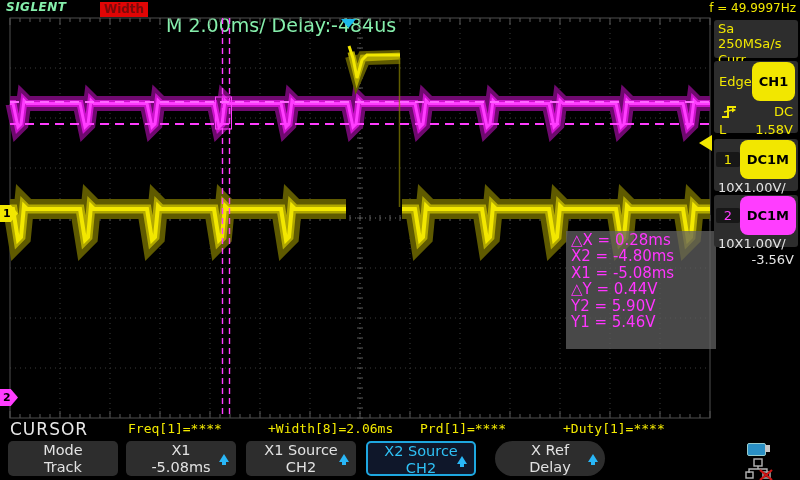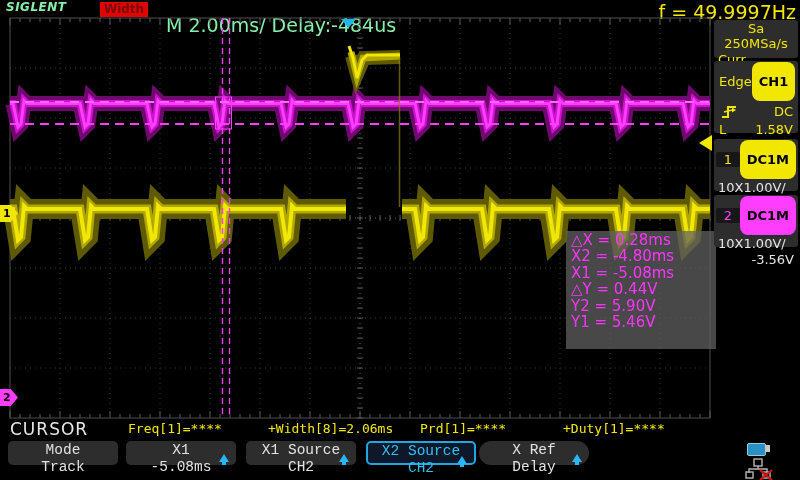--- a/index.html
+++ b/index.html
@@ -4,21 +4,21 @@
 <style>
   html,body{margin:0;padding:0;background:#000;}
   #screen{position:relative;width:800px;height:480px;background:#000;overflow:hidden;
           font-family:"DejaVu Sans","Liberation Sans",sans-serif;}
   
   #brand{position:absolute;left:6px;top:0px;color:#86efac;font-size:12px;font-weight:800;
          letter-spacing:.5px;font-style:italic;}
   #stop-badge{position:absolute;left:100px;top:2px;width:48px;height:15px;background:#e00505;
               color:#7a0a0a;font-weight:700;font-size:12px;text-align:center;line-height:15px;}
   #tb{position:absolute;left:166px;top:14px;color:#86efac;font-size:19px;}
-  #freq{position:absolute;right:4px;top:1px;color:#f2e900;font-size:19px;}
+  #freq{position:absolute;right:4px;top:1px;color:#f2e900;font-size:12px;}
   
   .sbox{position:absolute;left:714px;width:84px;background:#2d2d2d;border-radius:3px;
         color:#f2e900;font-size:13px;}
   .srow{display:flex;justify-content:space-between;align-items:center;padding:1px 5px;}
   .badge{border-radius:8px;padding:12px 7px;font-weight:700;color:#000;font-size:13px;}
   .chbox{position:absolute;left:714px;width:84px;background:#2d2d2d;border-radius:3px;
          color:#e4e4e4;font-size:13px;}
   .chhead{display:flex;justify-content:space-between;align-items:center;padding:1px 2px;}
   .chnum{background:#171717;width:34px;text-align:center;font-size:13px;border-radius:2px;}
   .chline{display:flex;padding:0 4px;line-height:16px;}
@@ -28,23 +28,23 @@
   #cursor-box{position:absolute;left:566px;top:231px;width:140px;height:116px;
               background:rgba(97,97,97,.74);color:#ff35ff;font-size:15px;line-height:16.4px;
               padding:1px 5px;}
   .marker{position:absolute;left:0;width:15px;height:17px;color:#000;font-size:11px;font-weight:700;
           text-align:left;padding-left:3px;line-height:17px;
           clip-path:polygon(0 0,60% 0,100% 50%,60% 100%,0 100%);}
   
   #mode-label{position:absolute;left:10px;top:419px;color:#e8e8e8;font-size:17px;letter-spacing:1px;}
   .meas{position:absolute;top:421px;color:#f2e900;font-size:13px;font-family:"DejaVu Sans Mono",monospace;}
   
-  .menu-btn{position:absolute;top:441px;width:110px;height:24px;background:#2d2d2d;border-radius:5px;
+  .menu-btn{position:absolute;top:441px;width:110px;height:35px;background:#2d2d2d;border-radius:5px;
             color:#e2e2e2;font-size:14.5px;text-align:center;line-height:17px;padding-top:1px;
-            box-sizing:border-box;cursor:pointer;font-family:Liberation Mono, monospace;}
+            box-sizing:border-box;cursor:pointer;}
   .menu-btn.active{background:#0f172a;border:2px solid #1ea7e0;color:#2fc1f5;padding-top:0;}
   .up-arrow{position:absolute;right:7px;top:13px;width:0;height:0;
             border-left:5px solid transparent;border-right:5px solid transparent;
             border-bottom:8px solid #29b6f6;}
   .up-arrow:after{content:"";position:absolute;left:-2px;top:8px;width:4px;height:3px;background:#29b6f6;}
   
   #usb-icon{position:absolute;left:747px;top:443px;width:17px;height:11px;background:#2a8fc4;
             border:1px solid #9cc;border-radius:2px;}
   #usb-plug{position:absolute;left:765px;top:445px;width:5px;height:7px;background:#c7c7c7;}
   #lan-icon{position:absolute;left:745px;top:458px;}
@@ -96,21 +96,21 @@
   <div id="cursor-box">
     <div>△X = 0.28ms</div>
     <div>X2 = -4.80ms</div>
     <div>X1 = -5.08ms</div>
     <div>△Y = 0.44V</div>
     <div>Y2 = 5.90V</div>
     <div>Y1 = 5.46V</div>
   </div>
 
   <div class="sbox" style="top:20px;height:38px;">
-    <div style="padding:1px 4px;text-align:center;">Sa 250MSa/s</div>
+    <div style="padding:1px 4px;">Sa 250MSa/s</div>
     <div style="padding:0 4px;">Curr 7.00Mpts</div>
   </div>
 
   <div class="sbox" style="top:61px;height:72px;">
     <div class="srow">
       <span>Edge</span>
       <span class="badge" style="background:#f2e700;">CH1</span>
     </div>
     <div class="srow">
       <svg width="20" height="17">
@@ -172,21 +172,21 @@
   <div class="menu-btn" style="left:246px;">
       <div>X1 Source</div>
       <div>CH2</div>
       <span class="up-arrow"></span>
     </div>
   <div class="menu-btn active" style="left:366px;">
       <div>X2 Source</div>
       <div>CH2</div>
       <span class="up-arrow"></span>
     </div>
-  <div class="menu-btn" style="left:479px;border-radius:18px;">
+  <div class="menu-btn" style="left:495px;border-radius:18px;">
       <div>X Ref</div>
       <div>Delay</div>
       <span class="up-arrow"></span>
     </div>
 
   <div id="usb-icon"></div>
   <div id="usb-plug"></div>
   <svg id="lan-icon" width="28" height="22">
     <rect x="9" y="1" width="8" height="7" fill="none" stroke="#b5b5b5" stroke-width="1.4"></rect>
     <path d="M13 8 V11 M4 15 V11 H22 V15" stroke="#b5b5b5" stroke-width="1.4" fill="none"></path>

